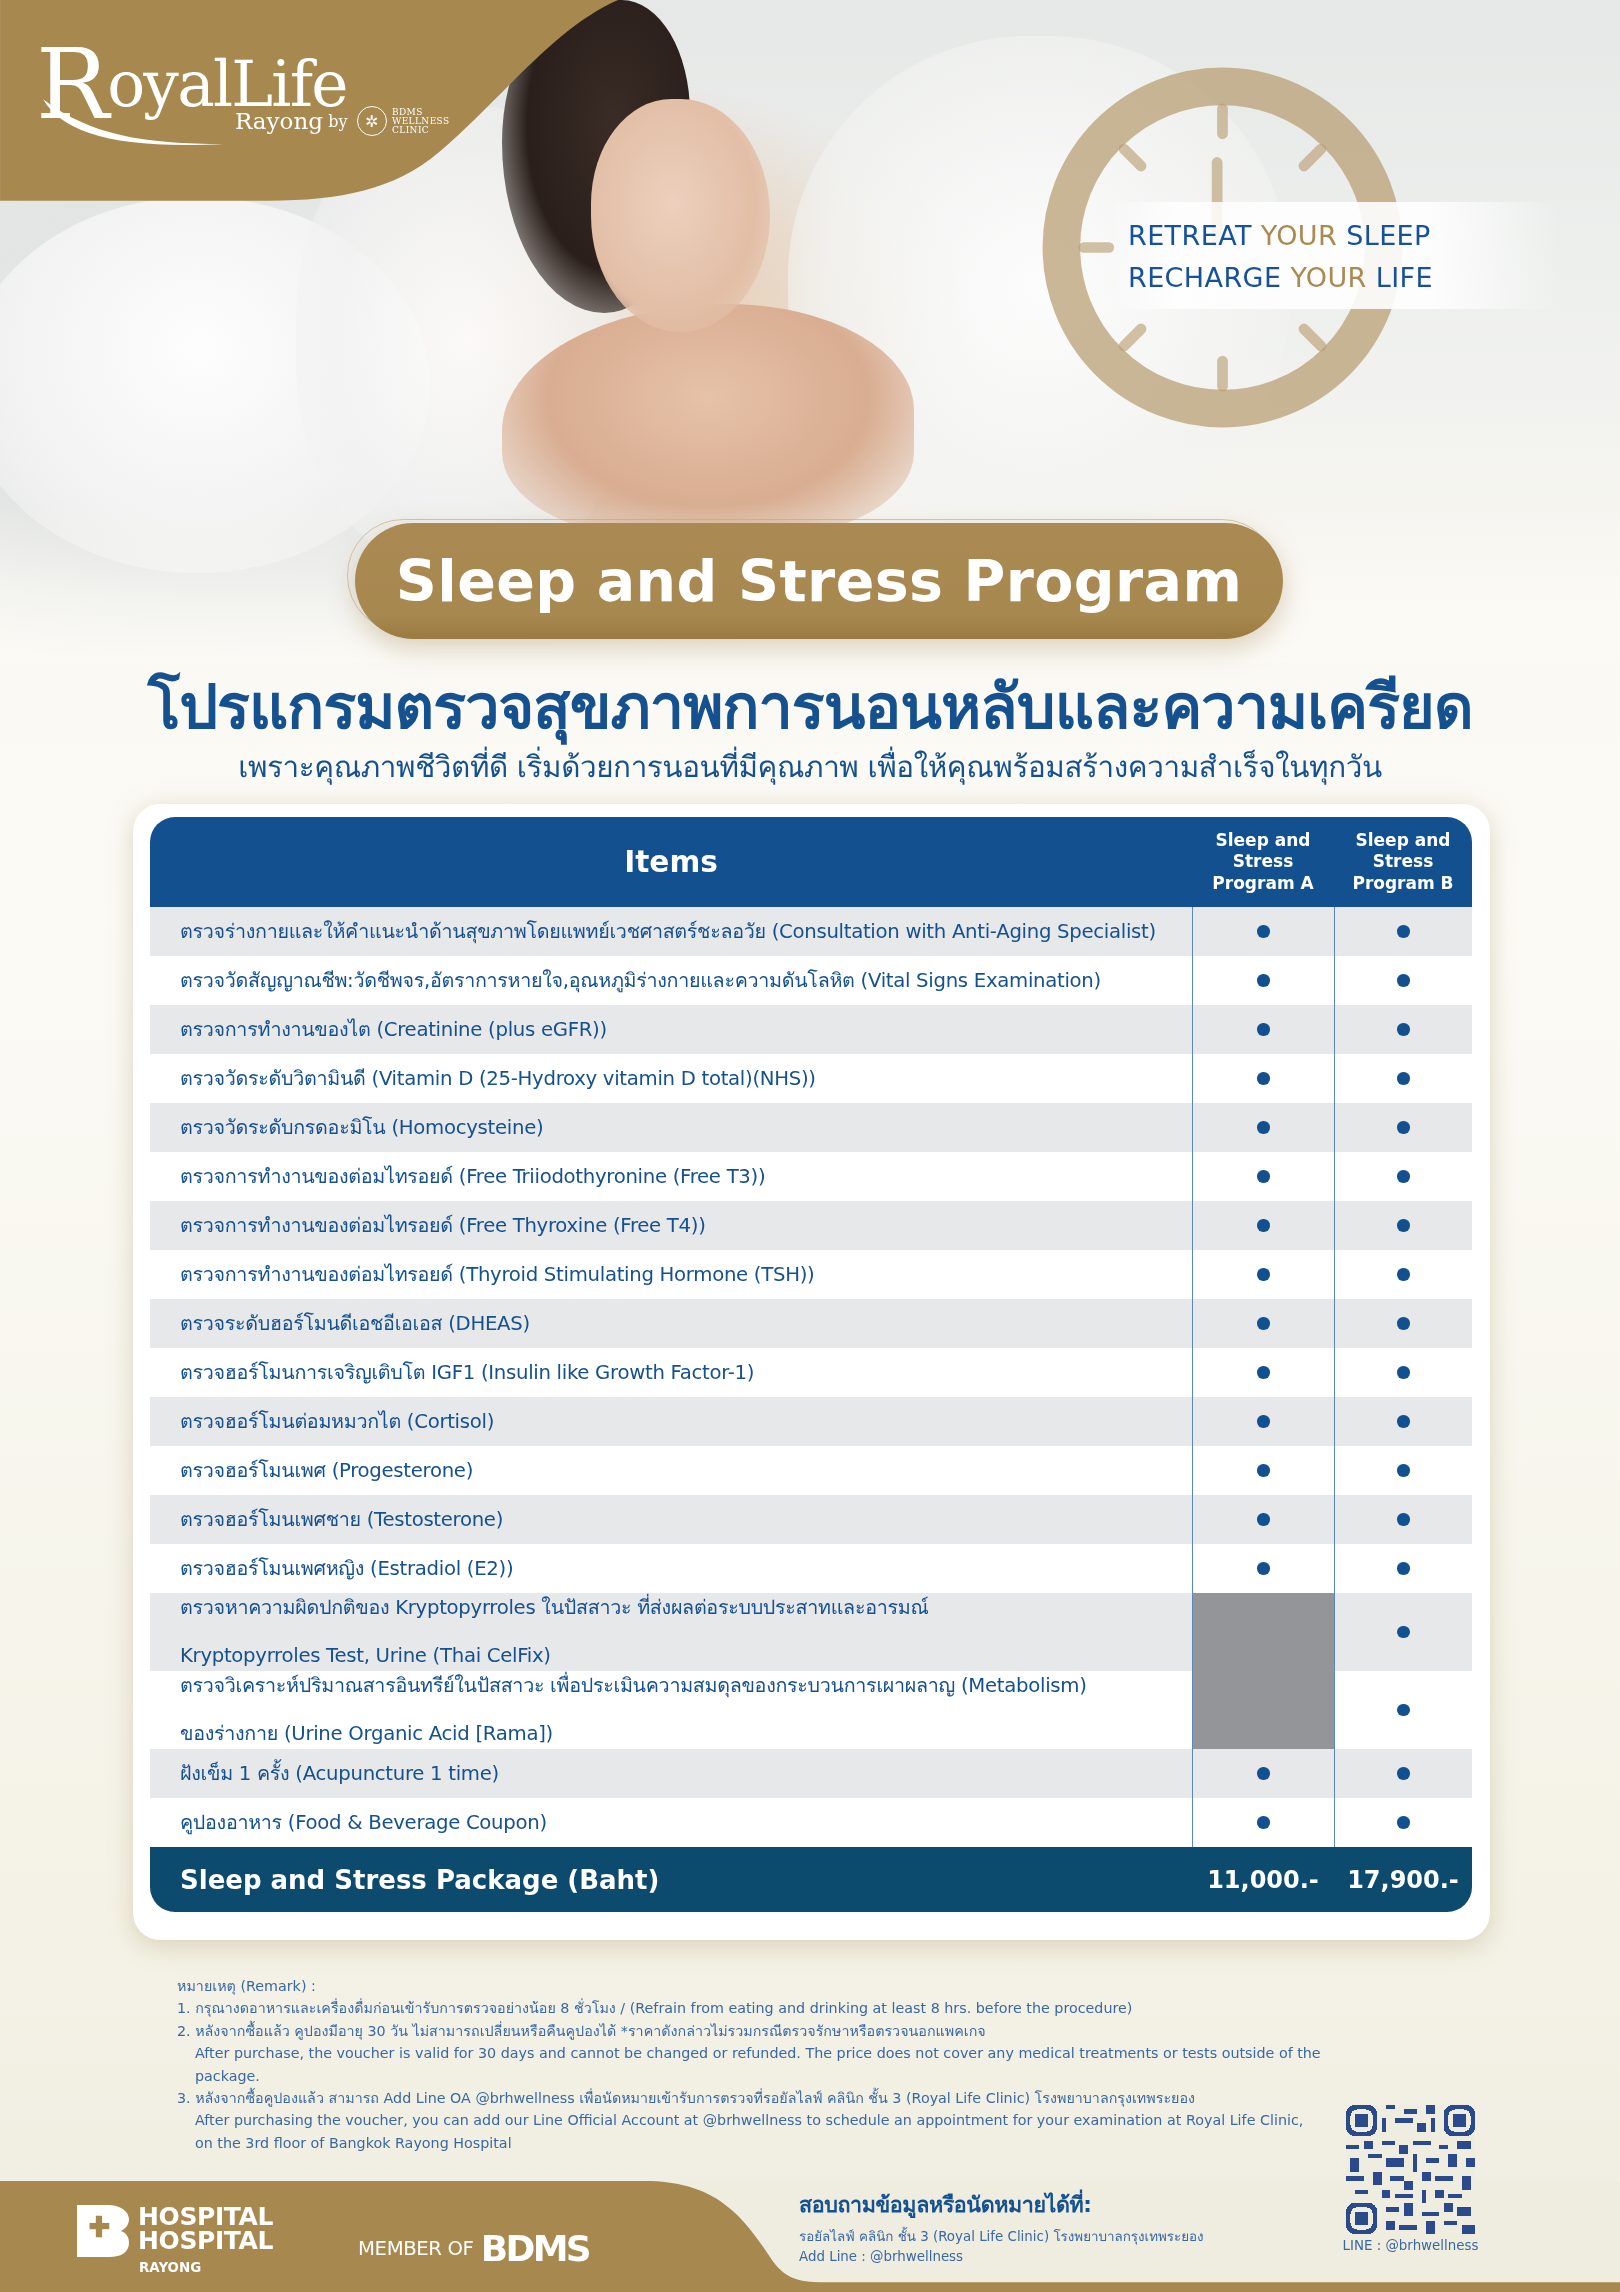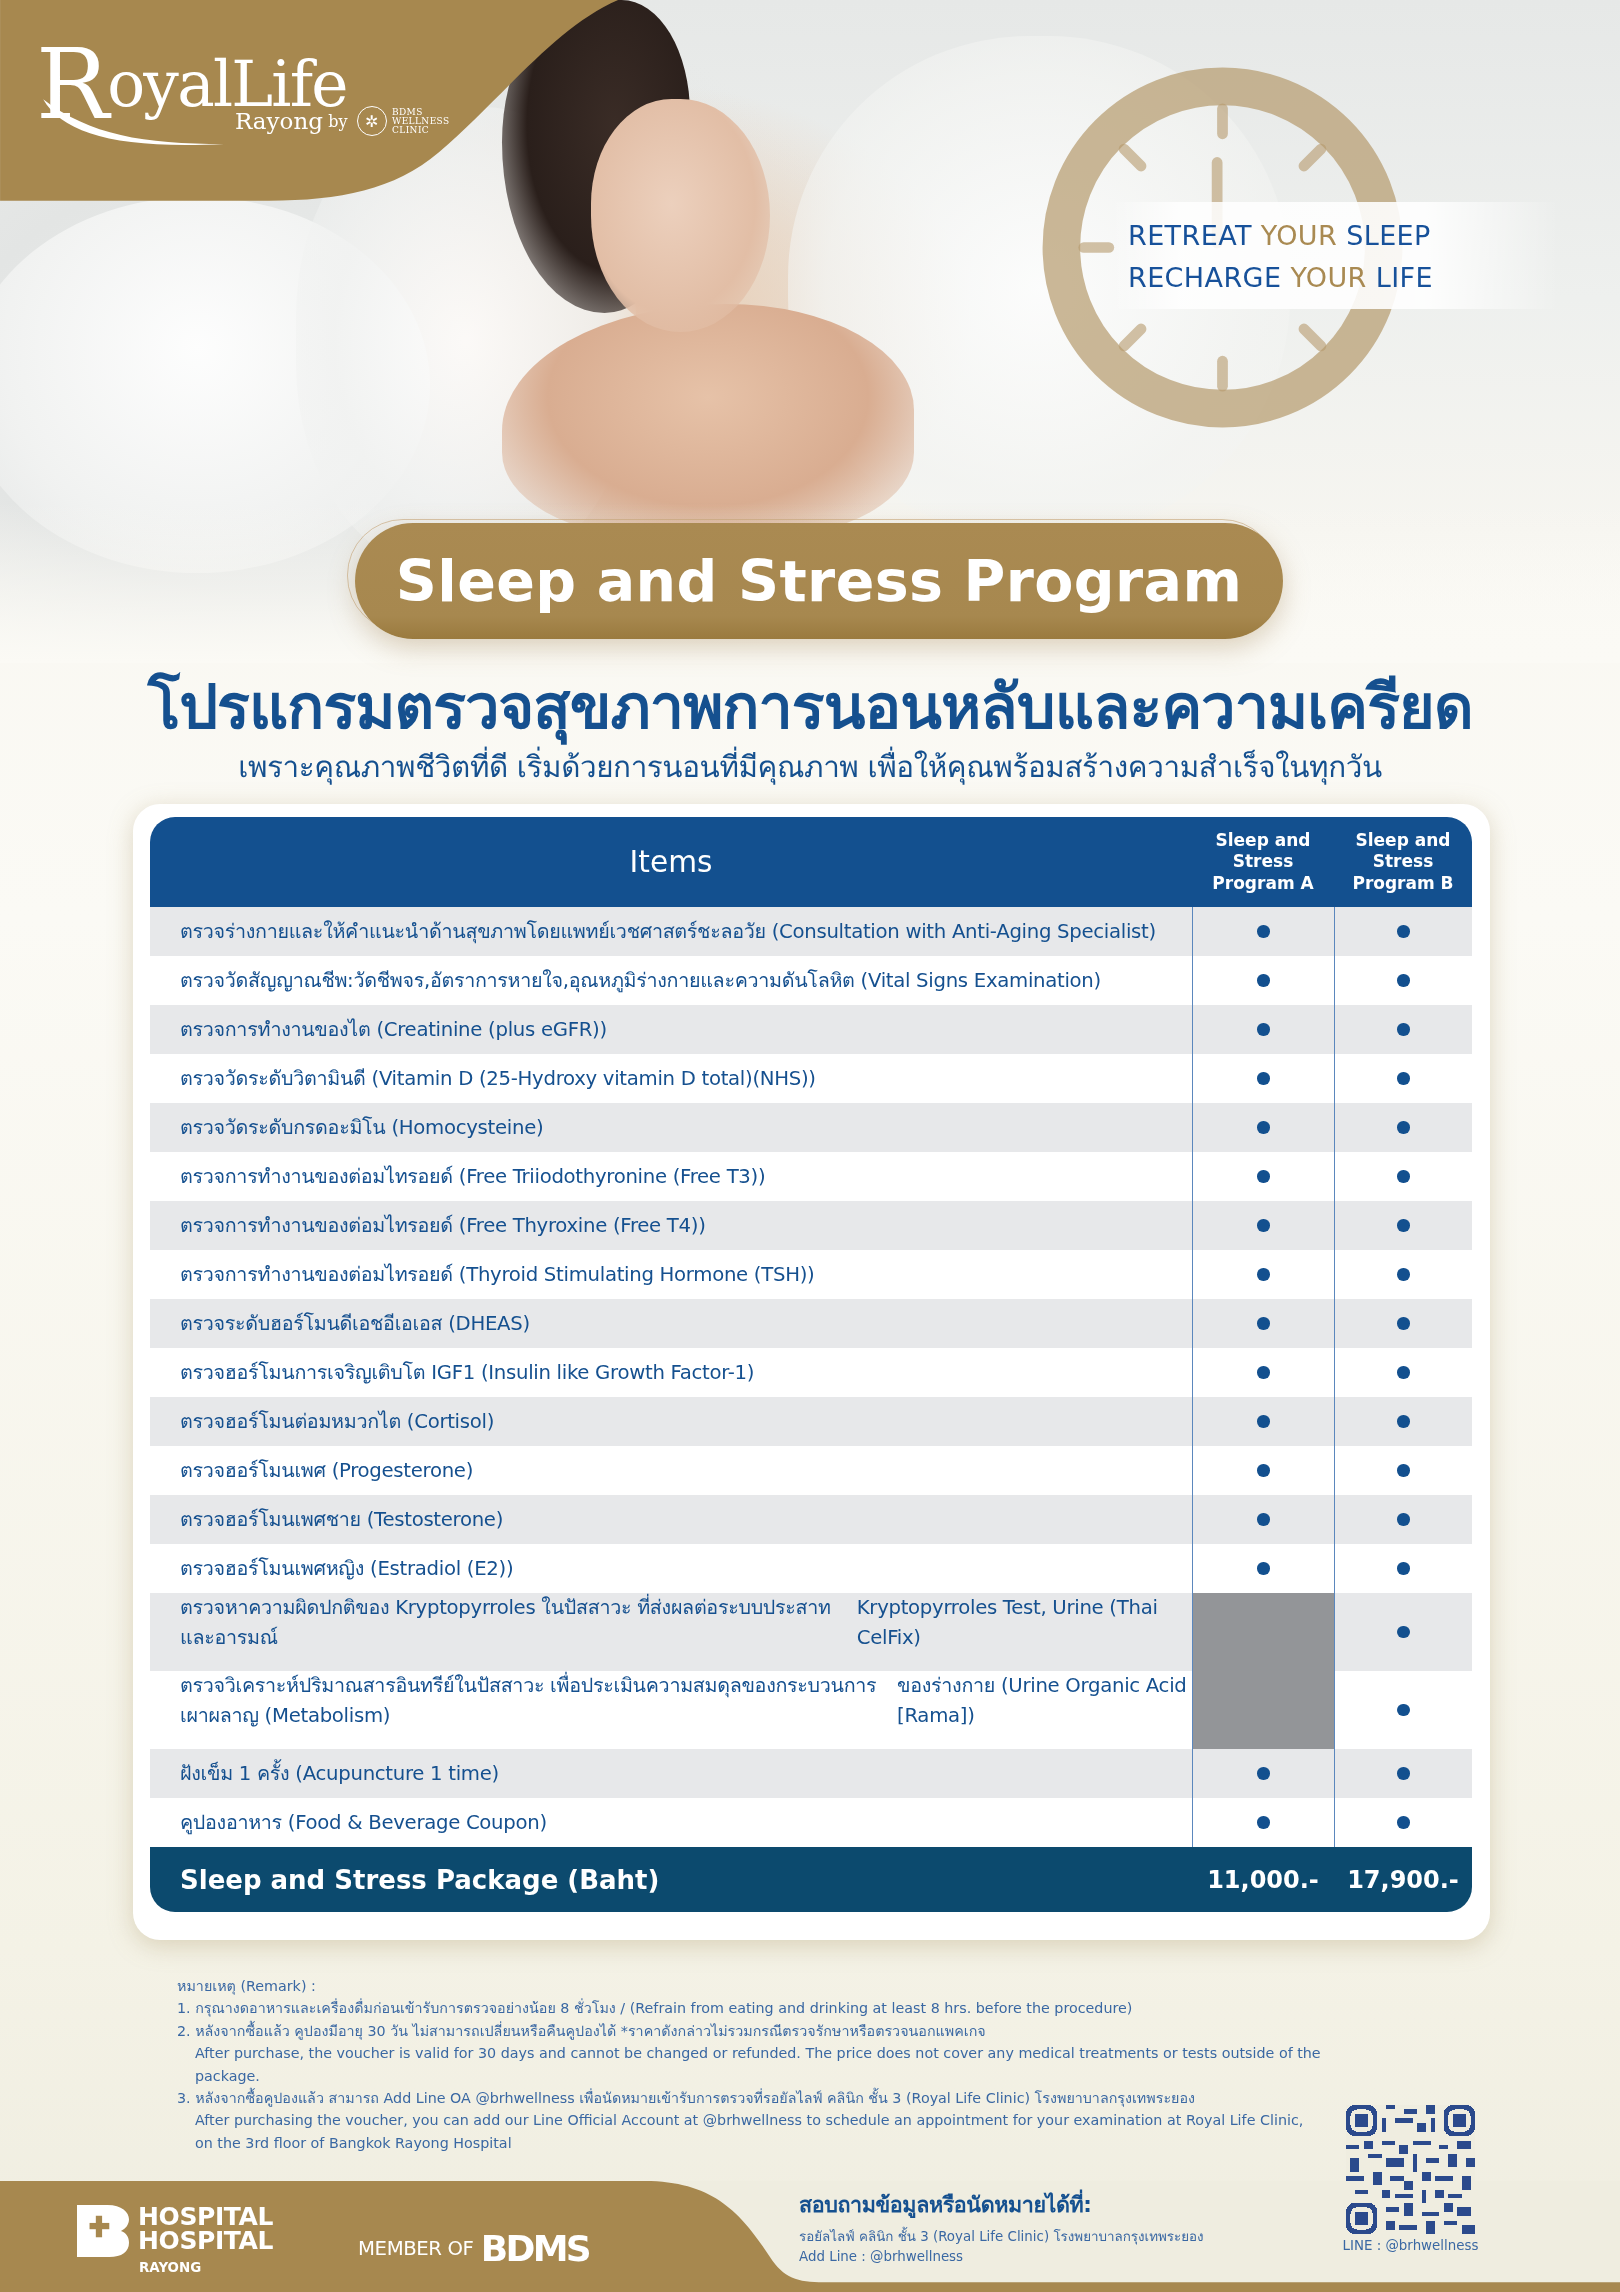--- a/index.html
+++ b/index.html
@@ -95,34 +95,34 @@
     background:#fff; border-radius: 27px;
     box-shadow: 0 5.4px 25px rgba(170,150,100,.35);
   }
   .table {
     position:absolute; left:150px; top:817px; width:1322px;
     border-radius: 25px; overflow:hidden;
   }
   .thead {
     display:flex; height:90px; background:#13508f; color:#fff;
   }
-  .thead .c-item { width:1042px; display:flex; align-items:center; justify-content:center; font-size: 29.6px; font-weight:normal; }
+  .thead .c-item { width:1042px; display:flex; align-items:center; justify-content:center; font-size: 29.6px; font-weight:bold; }
   .thead .c-prog { width:142px; display:flex; align-items:center; justify-content:center; text-align:center;
     font-size: 17px; font-weight:bold; line-height: 21.5px; }
   .thead .c-prog.b { width:138px; }
 
   .row { display:flex; height:49px; }
   .row.tall { height:78px; }
   .row:nth-child(odd) { background:#e7e8ea; }
   .row:nth-child(even) { background:#ffffff; }
   .row .c-item {
     width:1042px; padding-left: 30px; display:flex; align-items:center;
     font-size: 19.7px; color:#15508f; letter-spacing:-0.3px; line-height: 30px;
   }
-  .row.tall .c-item { flex-direction:row; align-items:flex-start; justify-content:center; }
+  .row.tall .c-item { flex-direction:column; align-items:flex-start; justify-content:space-between; }
   .row .c-a, .row .c-b {
     display:flex; align-items:center; justify-content:center; border-left: 1.3px solid #5b87bd;
   }
   .row .c-a { width:142px; }
   .row .c-b { width:138px; }
   .row .c-a.na { background:#939598; }
   .dot { width:12.5px; height:12.5px; border-radius:50%; background:#13508f; }
 
   .tfoot {
     display:flex; height:65px; background:#0c4a6e; color:#fff; align-items:center;

